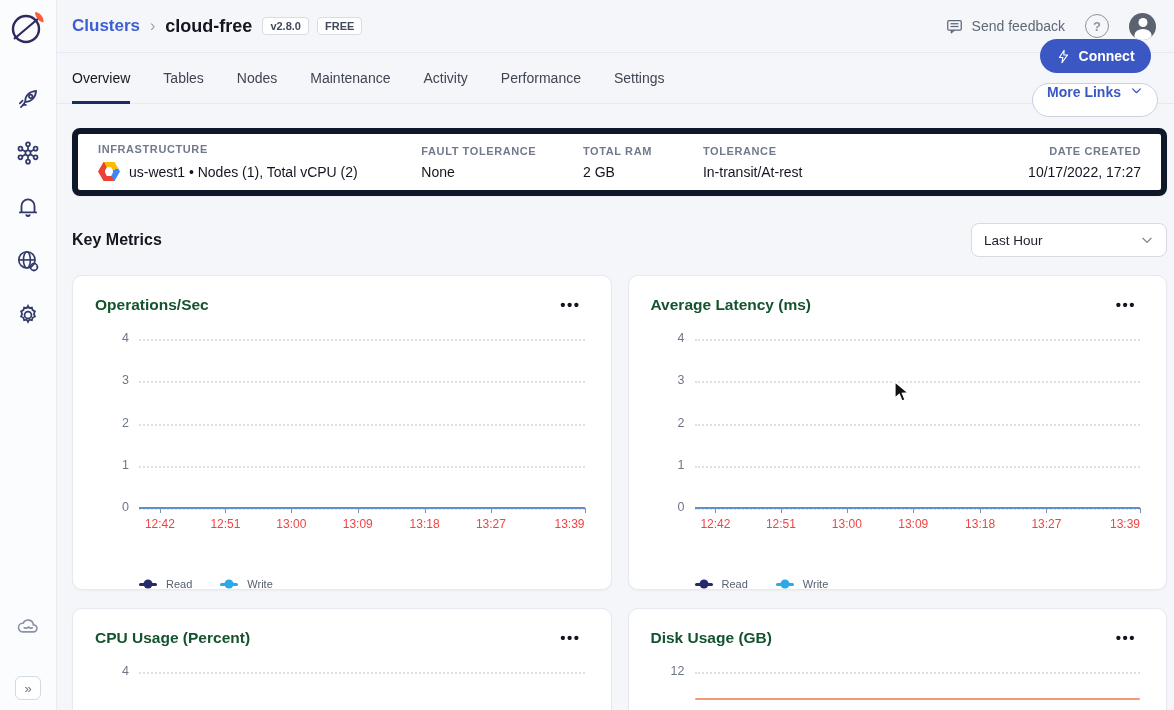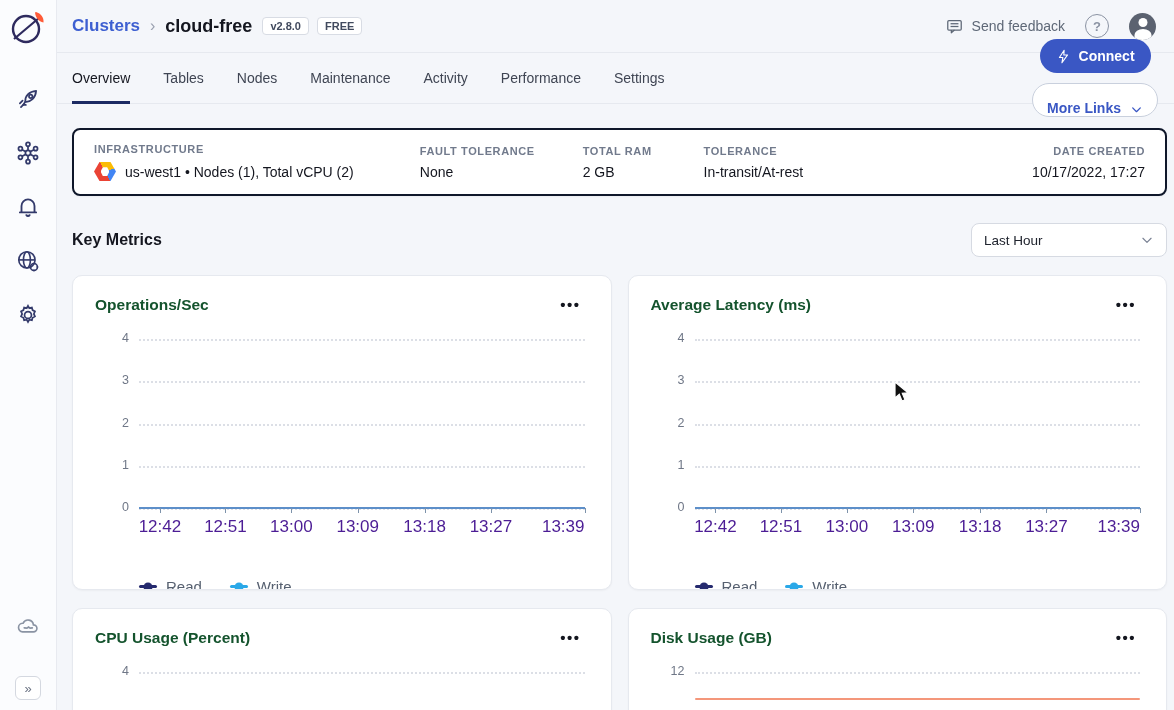--- a/index.html
+++ b/index.html
@@ -60,30 +60,30 @@
   .tab { position:relative; height:100%; display:flex; align-items:center; margin-right:33px; font-size:14px; color:#3f4553; cursor:pointer; }
   .tab.active { color:#14161f; }
   .tab.active::after { content:''; position:absolute; left:0; right:0; bottom:-1px; height:3px; background:#1c2b63; }
   .tab-actions { margin-left:auto; display:flex; align-items:center; gap:10px;flex-direction:column; }
   .btn-connect {
     display:flex; align-items:center; gap:8px; background:#3a57c4; color:#fff;
     border:none; border-radius:17px; height:34px; padding:0 16px; font-weight:700; font-size:14px;
     font-family:inherit; cursor:pointer;
   }
   .btn-more {
-    display:flex; align-items:flex-end; gap:9px; background:#fff; color:#3a57c4;
+    display:flex; align-items:flex-start; gap:9px; background:#fff; color:#3a57c4;
     border:1px solid #c9d0dd; border-radius:17px; height:34px; padding:0 14px; font-weight:700; font-size:14px;
     font-family:inherit; cursor:pointer;
   }
 
   
   .content { flex:1; padding:24px 7px 0 15px; overflow:hidden; }
 
   .infra-card {
-    background:#fff; border:2px solid #0f172a; border-radius:8px; height:68px;
+    background:#fff; border:6px solid #0f172a; border-radius:8px; height:68px;
     display:flex; align-items:center; padding:0 20px; box-shadow:0 1px 2px rgba(20,22,31,.04);
   }
   .infra-col { display:flex; flex-direction:column; gap:7px; }
   .infra-col.c0 { width:31%; } .infra-col.c1 { width:15.5%; } .infra-col.c2 { width:11.5%; }
   .infra-col.c3 { width:13%; } .infra-col.c4 { width:16%; } .infra-col.c5 { margin-left:auto;text-align:right; }
   .infra-label { font-size:11px; letter-spacing:.6px; color:#717a8c; font-weight:600; }
   .infra-value { font-size:14px; color:#14161f; display:flex; align-items:center; gap:9px; }
   .gcp-hex { width:22px; height:19px; position:relative; flex-shrink:0;
     clip-path:polygon(25% 0,75% 0,100% 50%,75% 100%,25% 100%,0 50%);
     background:conic-gradient(from -130deg, #ea4335 0 28%, #fbbc05 28% 56%, #4285f4 56% 78%, #ea4335 78% 100%);
@@ -107,24 +107,24 @@
   }
   .chart-head { display:flex; align-items:center; justify-content:space-between; }
   .chart-title { font-size:15.5px; font-weight:700; color:#14532d; }
   .chart-menu { border:none; background:none; font-family:inherit; font-size:15px; font-weight:700; letter-spacing:1.5px; color:#14161f; cursor:pointer; padding:2px 4px; }
 
   .parea { position:relative; margin:24px 0 0 44px; }
   .ylab { position:absolute; left:-46px; width:36px; text-align:right; font-size:12.5px; color:#6f7787; }
   .gline { position:absolute; left:0; right:0; border-top:2px dotted #dcdfe6; }
   .axisline { position:absolute; left:0; right:0; border-top:2px solid #5d8fc9; }
   .xtick { position:absolute; width:1px; height:5px; background:#7d93ab; }
-  .xlab { position:absolute; font-size:17px; color:#4c1d95; white-space:nowrap; }
+  .xlab { position:absolute; font-size:12px; color:#ef4444; white-space:nowrap; }
   .sline { position:absolute; left:0; right:0; height:2px; border-radius:1px; }
   .legend { display:flex; gap:28px; margin:38px 0 0 44px; }
-  .legend-item { display:flex; align-items:center; gap:9px; font-size:15px; color:#566070; cursor:pointer;text-align:center; }
+  .legend-item { display:flex; align-items:center; gap:9px; font-size:11px; color:#566070; cursor:pointer;text-align:center; }
   .lmark { width:18px; height:3px; border-radius:2px; position:relative; display:inline-block; }
   .lmark::after { content:''; position:absolute; left:50%; top:50%; transform:translate(-50%,-50%); width:9px; height:9px; border-radius:50%; background:inherit; }
 
   .cursor { position:absolute; left:893px; top:381px; z-index:50; pointer-events:none; }
 </style>
 </head>
 <body>
 
 <div class="app">
 

